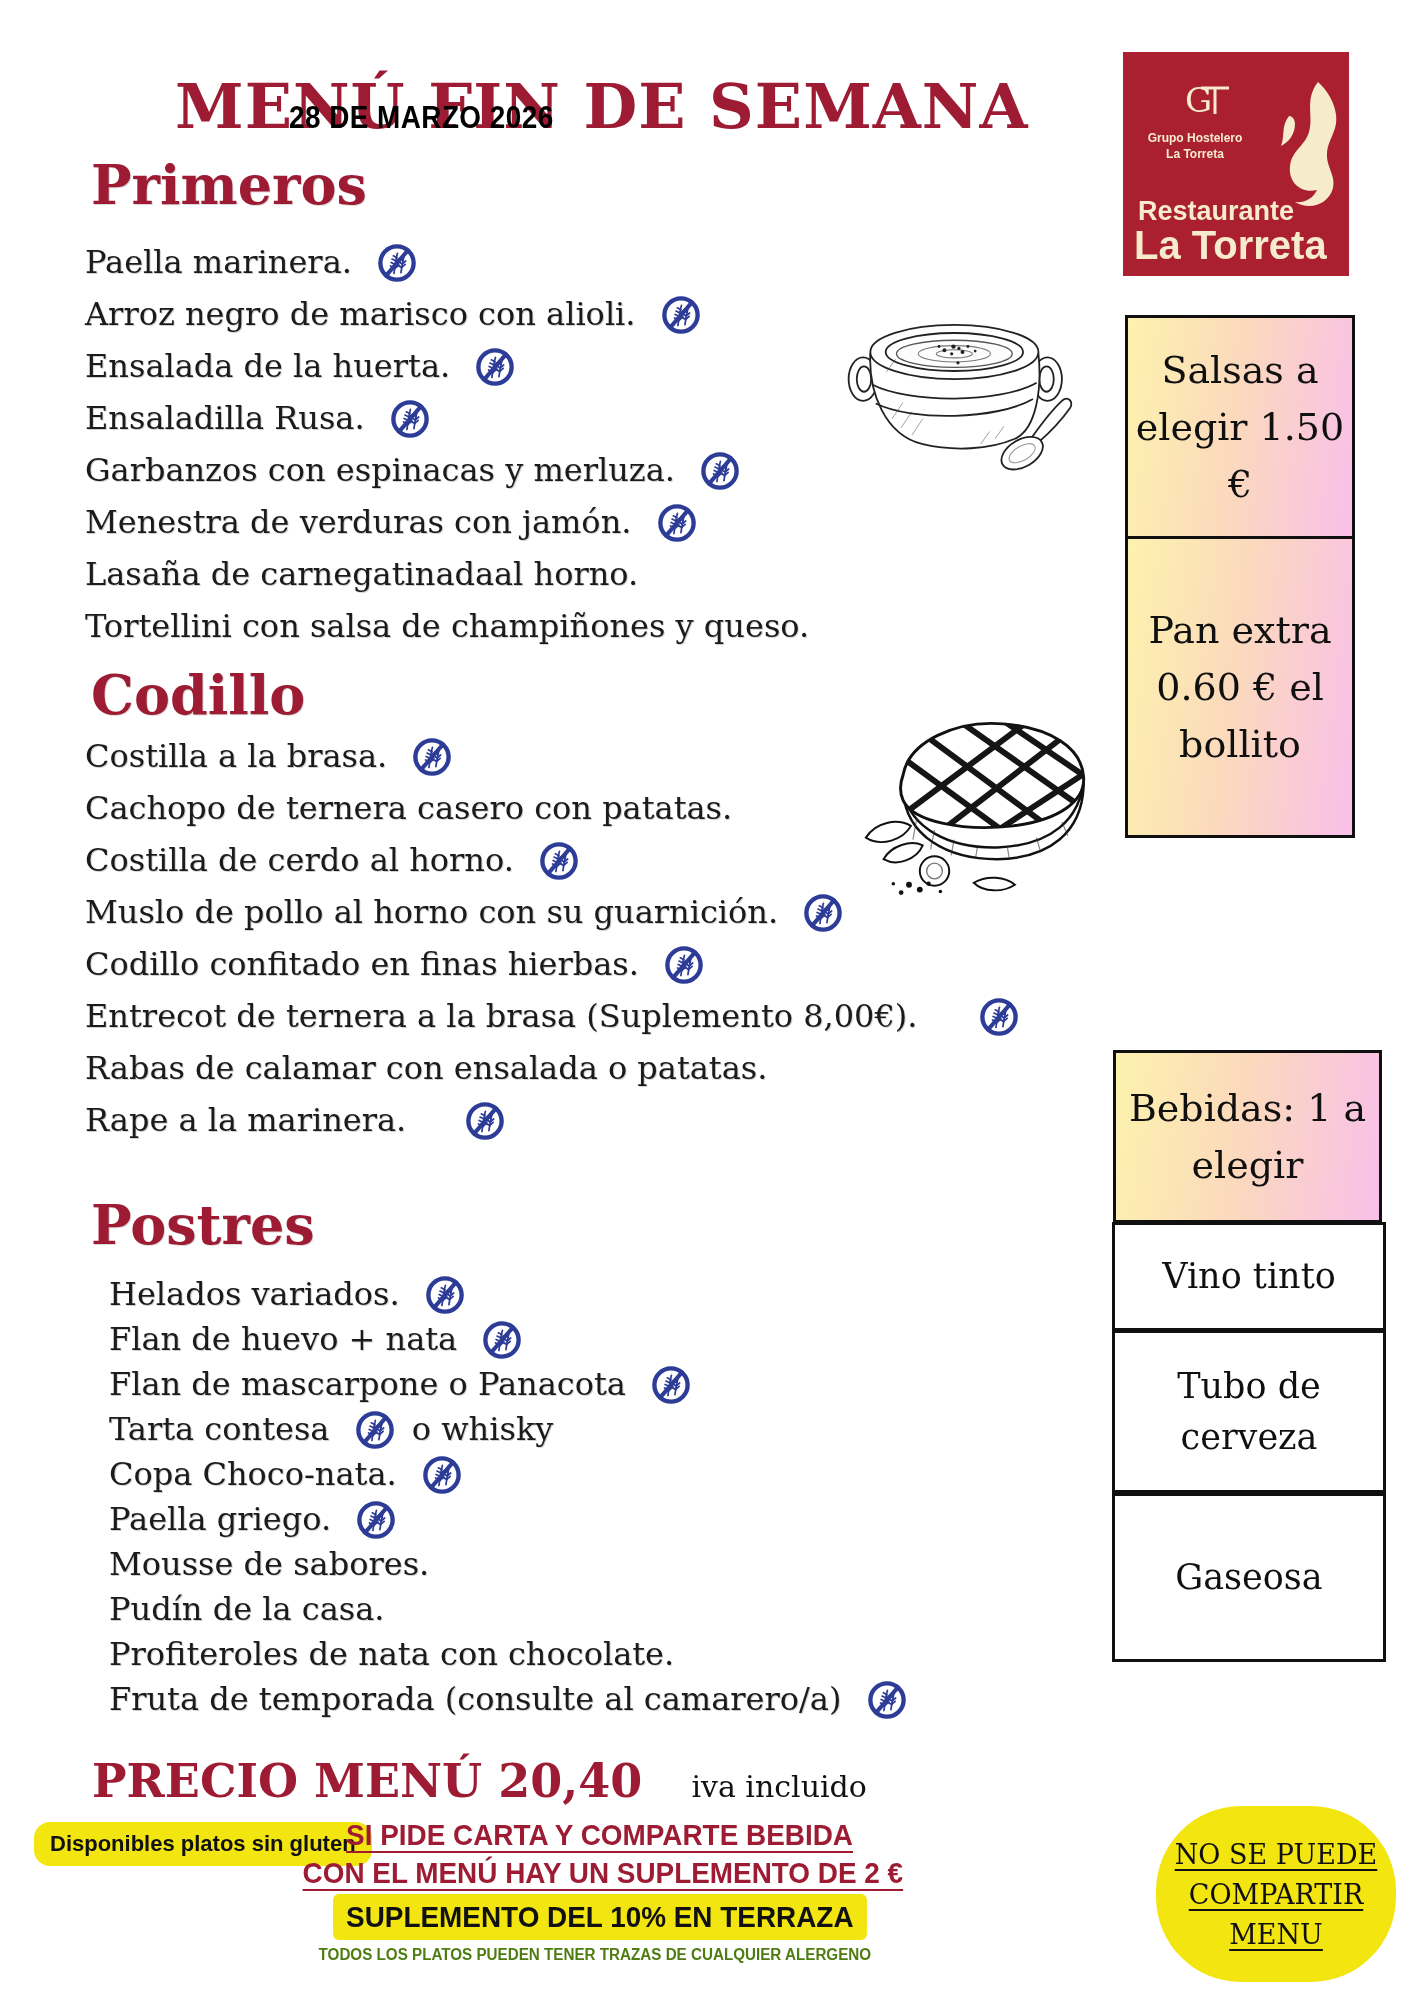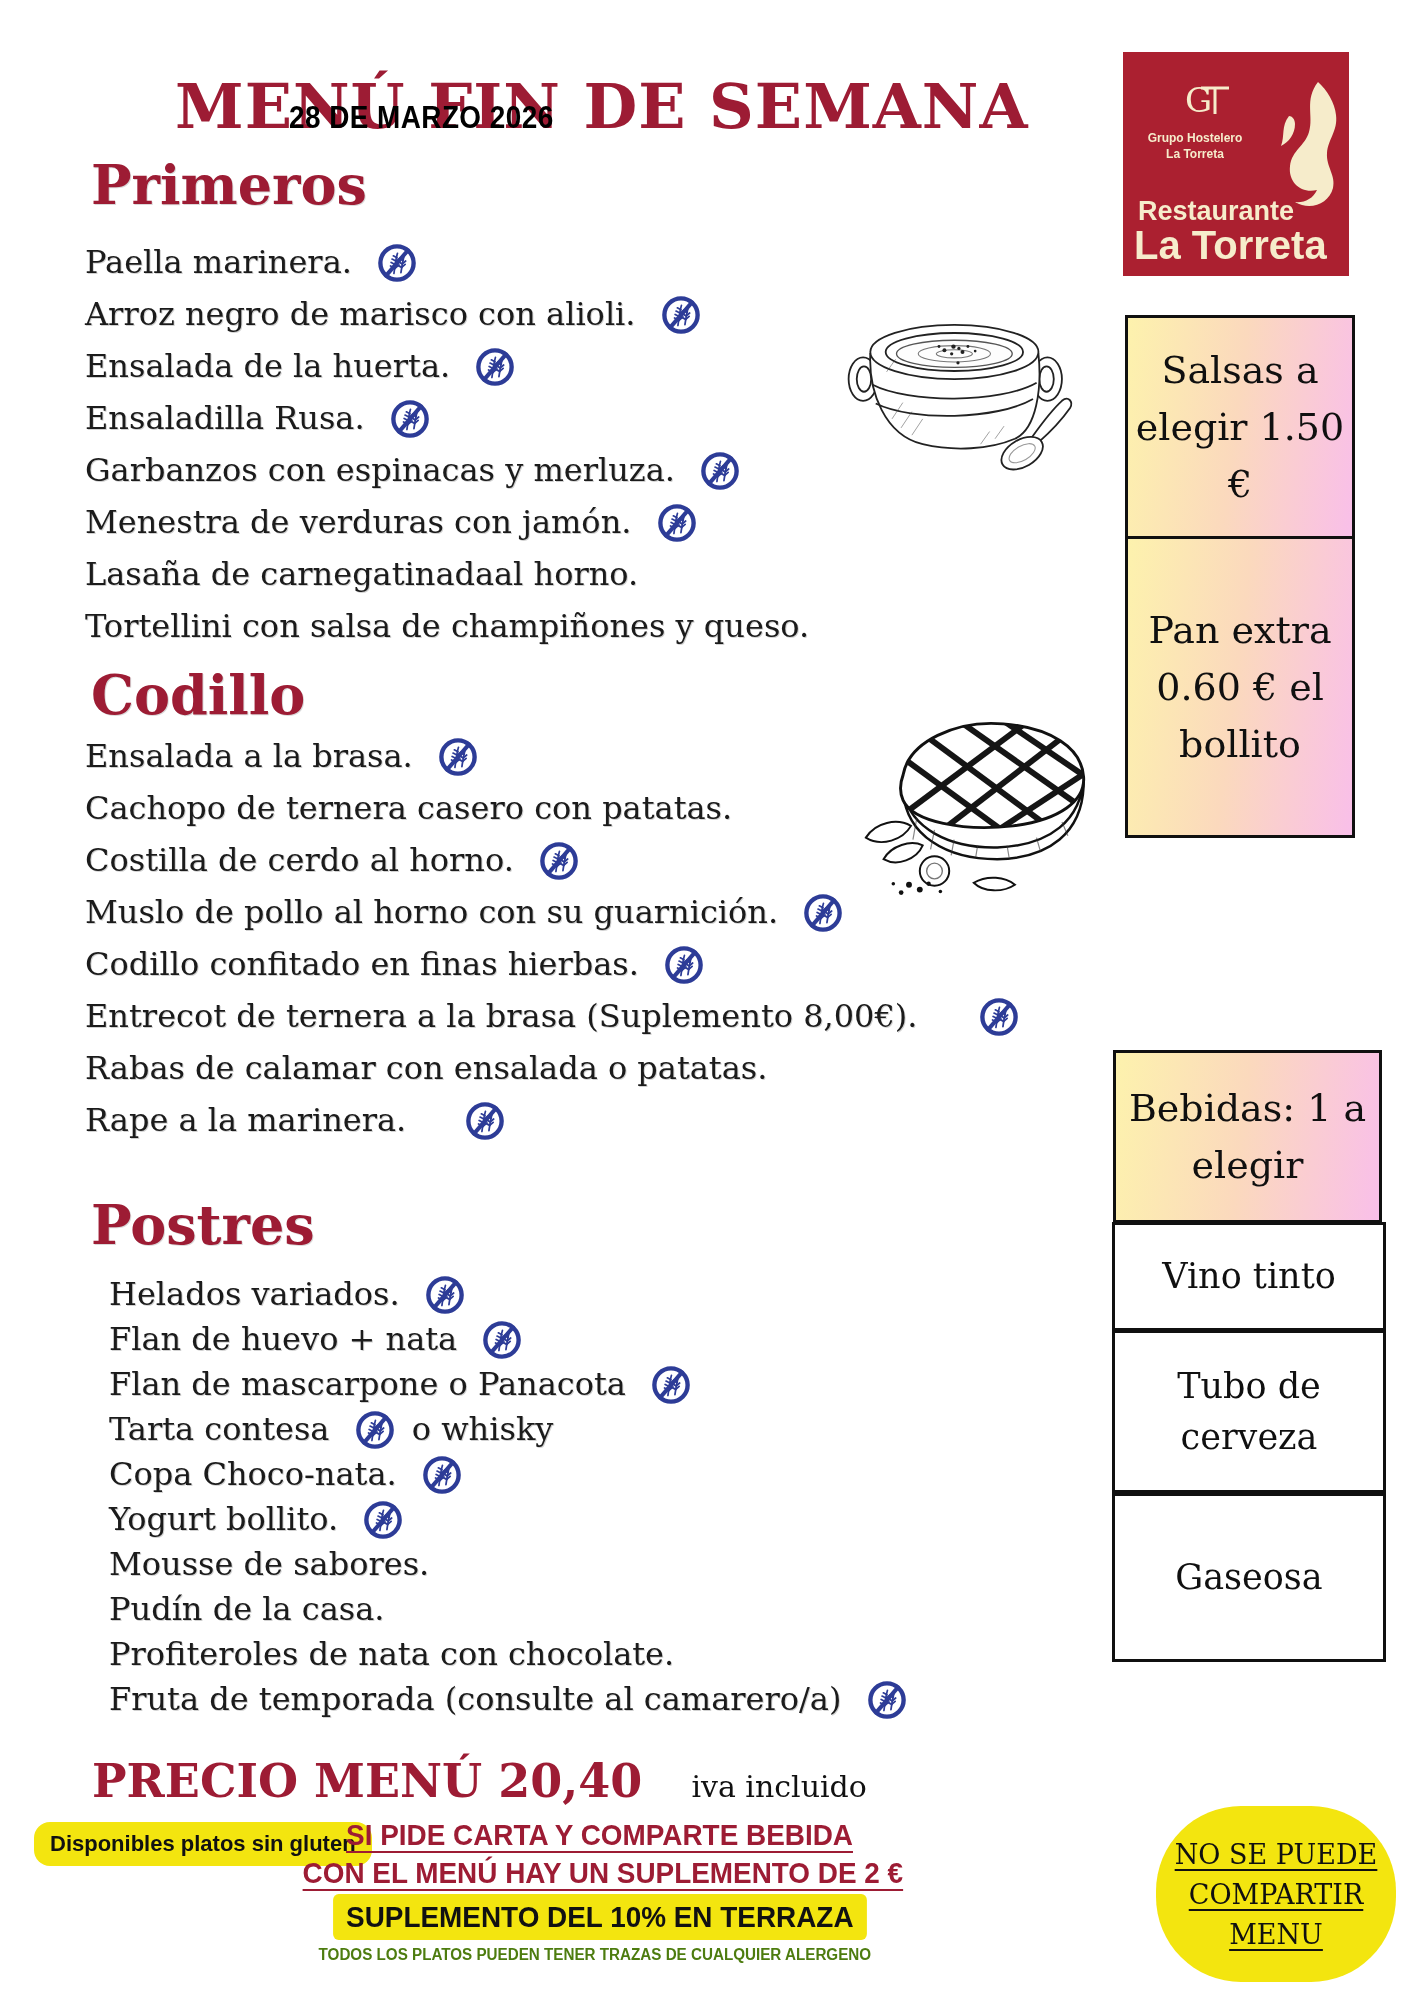--- a/index.html
+++ b/index.html
@@ -266,21 +266,21 @@
     <line x1="36.5" y1="9.5" x2="11.5" y2="38.5" stroke="#2d3c97" stroke-width="4.6" stroke-linecap="round"></line>
   </svg>
 </div>
           <div class="menu-item"><span class="item-text">Lasaña de carnegatinadaal horno.</span></div>
           <div class="menu-item"><span class="item-text">Tortellini con salsa de champiñones y queso.</span></div>
         </div>
       </section>
       <section class="menu-section">
         <h2 class="section-heading">Codillo</h2>
         <div class="section-items">
-          <div class="menu-item"><span class="item-text">Ensalada a la brasa.</span>
+          <div class="menu-item"><span class="item-text">Costilla a la brasa.</span>
   <svg class="gf-icon" viewBox="0 0 48 48" aria-hidden="true">
     <circle cx="24" cy="24" r="19" fill="#ffffff" stroke="#2d3c97" stroke-width="5"></circle>
     <g stroke="#2d3c97" stroke-width="2" fill="none" stroke-linecap="round">
       <path d="M20.5 36 C21.5 28 22.5 20 24.5 13"></path>
       <path d="M21.8 30 l-5.2 -2.6"></path>
       <path d="M22.5 26 l-5.2 -2.6"></path>
       <path d="M23.3 22 l-5 -2.5"></path>
       <path d="M24 18 l-4.2 -2.2"></path>
       <path d="M21.8 30 l4.4 -3.8"></path>
       <path d="M22.5 26 l4.4 -3.8"></path>
@@ -515,21 +515,21 @@
       <path d="M28.5 35 C29.3 29 30.3 23 31.8 17"></path>
       <path d="M29.4 29 l-4.4 -2.3"></path>
       <path d="M30.1 25 l-4.3 -2.2"></path>
       <path d="M30.9 21 l-4 -2.1"></path>
       <path d="M29.4 29 l3.9 -3.4"></path>
       <path d="M30.1 25 l3.8 -3.3"></path>
     </g>
     <line x1="36.5" y1="9.5" x2="11.5" y2="38.5" stroke="#2d3c97" stroke-width="4.6" stroke-linecap="round"></line>
   </svg>
 </div>
-          <div class="menu-item"><span class="item-text">Yogurt bollito.</span>
+          <div class="menu-item"><span class="item-text">Paella griego.</span>
   <svg class="gf-icon" viewBox="0 0 48 48" aria-hidden="true">
     <circle cx="24" cy="24" r="19" fill="#ffffff" stroke="#2d3c97" stroke-width="5"></circle>
     <g stroke="#2d3c97" stroke-width="2" fill="none" stroke-linecap="round">
       <path d="M20.5 36 C21.5 28 22.5 20 24.5 13"></path>
       <path d="M21.8 30 l-5.2 -2.6"></path>
       <path d="M22.5 26 l-5.2 -2.6"></path>
       <path d="M23.3 22 l-5 -2.5"></path>
       <path d="M24 18 l-4.2 -2.2"></path>
       <path d="M21.8 30 l4.4 -3.8"></path>
       <path d="M22.5 26 l4.4 -3.8"></path>

